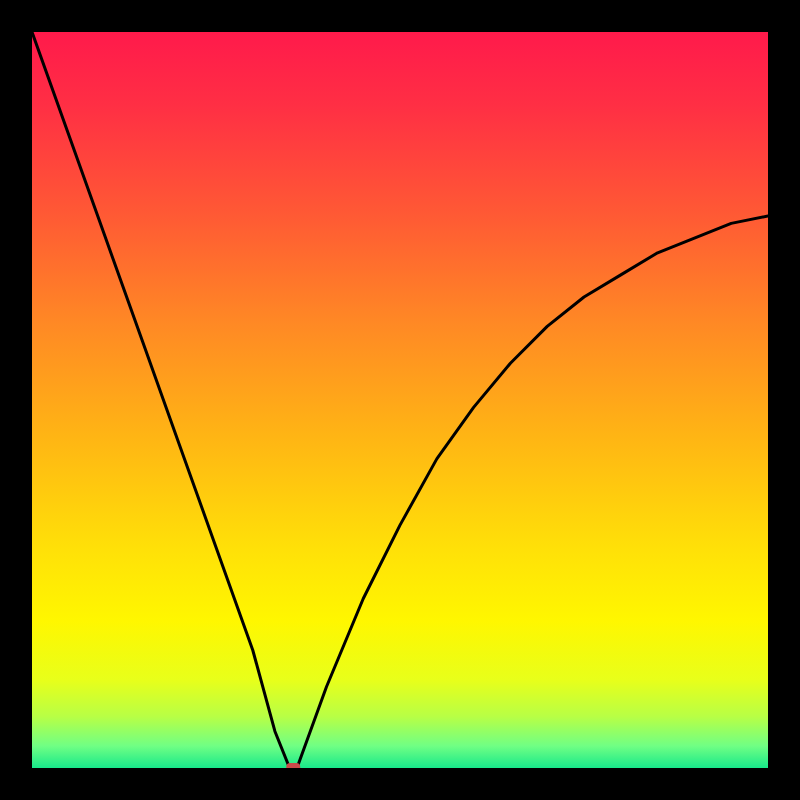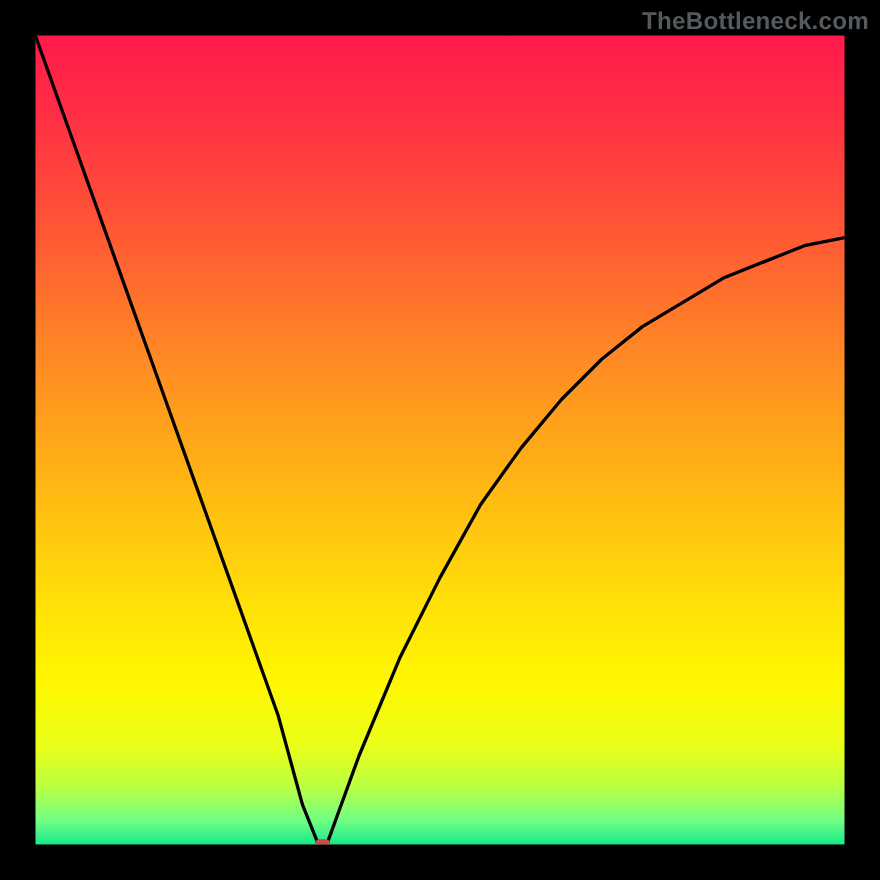--- a/index.html
+++ b/index.html
@@ -35,21 +35,20 @@
     font-weight: 600;
     color: #555a5e;
     letter-spacing: 0.2px;
   }
   svg { display: block; }
 </style>
 </head>
 <body>
 
 <div class="frame">
-  <div class="watermark">TheBottleneck.com</div>
   <div class="plot">
     <svg id="chart-svg" width="736" height="736" viewBox="0 0 736 736">
         <defs>
           <linearGradient id="bg-grad" x1="0" y1="0" x2="0" y2="1">
             <stop offset="0%" stop-color="#ff1a4b"></stop>
             <stop offset="10%" stop-color="#ff2f44"></stop>
             <stop offset="25%" stop-color="#ff5a34"></stop>
             <stop offset="40%" stop-color="#ff8a24"></stop>
             <stop offset="55.00000000000001%" stop-color="#ffb514"></stop>
             <stop offset="70%" stop-color="#ffe008"></stop>

